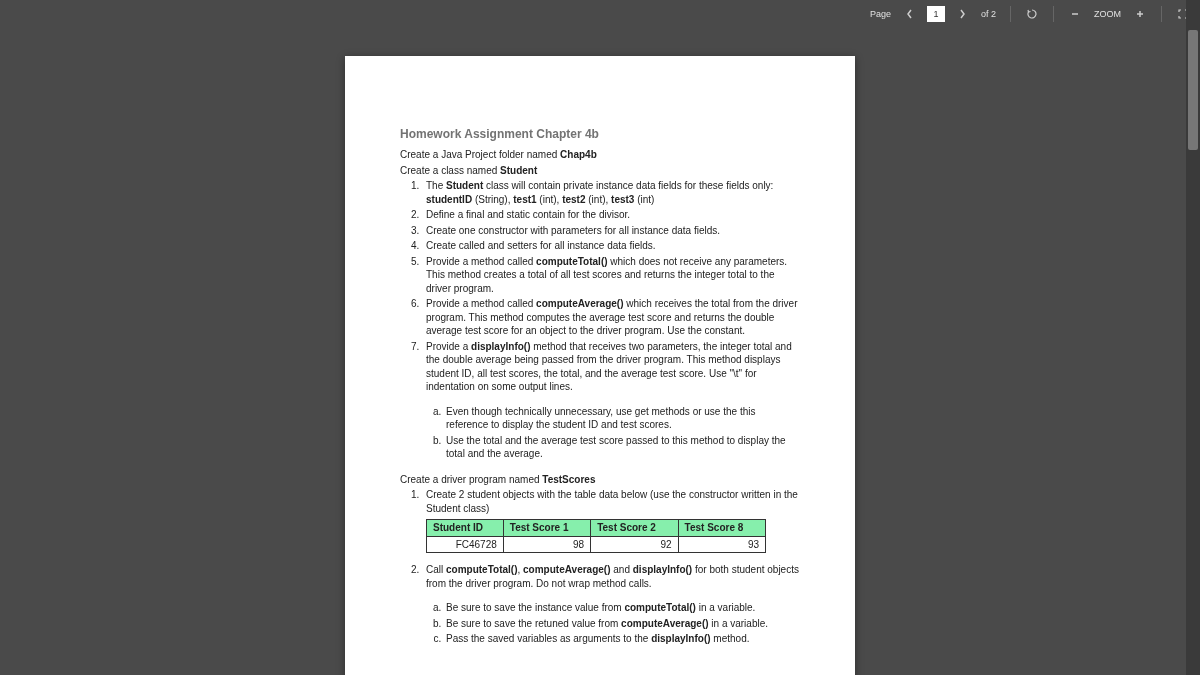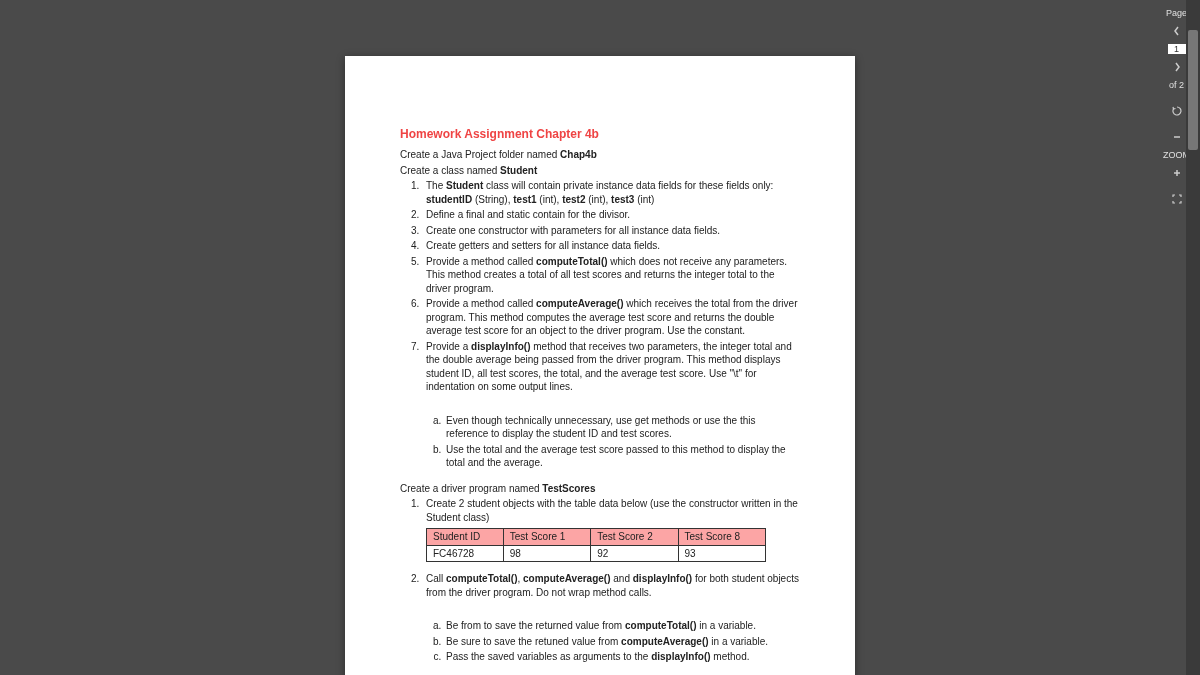--- a/index.html
+++ b/index.html
@@ -14,21 +14,20 @@
   .toolbar {
     position: absolute;
     top: 0; right: 0;
     height: 28px;
     display: flex;
     align-items: center;
     gap: 8px;
     padding: 8px 8px;
     color: #e0e0e0;
     font-size: 9px;
-    flex-direction: column;
   }
   .toolbar .lbl { margin: 0 2px; }
   .toolbar .btn {
     display: flex;
     align-items: center;
     justify-content: center;
     width: 18px; height: 18px;
     cursor: pointer;
     color: #e0e0e0;
   }
@@ -58,46 +57,46 @@
     width: 510px;
     min-height: 660px;
     background: #fff;
     box-shadow: 0 2px 8px rgba(0,0,0,.4);
     padding: 70px 55px 40px 55px;
     font-size: 10px;
     line-height: 1.35;
     color: #222;
   }
   .doc-title {
-    color: #ef4444;
+    color: #737373;
     font-size: 12px;
     font-weight: 600;
     margin-bottom: 6px;
   }
   .para { margin-bottom: 2px; }
   .ol1 { margin-left: 22px; }
   .ol1 > li { padding-left: 4px; margin-bottom: 2px; }
-  .ol-a { list-style-type: lower-alpha; margin-left: 18px; margin-top: 20px; }
+  .ol-a { list-style-type: lower-alpha; margin-left: 18px; margin-top: 11px; }
   .ol-a > li { padding-left: 2px; margin-bottom: 2px; }
   .bold { font-weight: 700; }
   .section-gap { margin-top: 12px; }
   table.data {
     border-collapse: collapse;
     margin: 4px 0 10px 0;
     font-size: 10px;
     width: 100%;
     max-width: 340px;
   }
   table.data th, table.data td {
     border: 1px solid #333;
     padding: 1px 6px;
     text-align: left;
   }
-  table.data td.c { text-align: left; margin-left: 7px; }
-  table.data th { font-weight: 400; background: #fca5a5; }
+  table.data td.c { text-align: right; margin-left: 7px; }
+  table.data th { font-weight: 700; background: #86efac; }
   .table-wrap { margin-left: 0; }
   .scrollbar-v {
     position: absolute;
     right: 0; top: 0;
     width: 14px; height: 100%;
     background: #3a3a3a;
   }
   .scrollbar-v .thumb {
     position: absolute;
     top: 30px; left: 2px;
@@ -161,21 +160,21 @@
     <p class="para">
       <span>Create a class named </span><span class="bold">Student</span>
     </p>
 
     <ol class="ol1">
       <li>
         <span>The </span><span class="bold">Student</span><span> class will contain private instance data fields for these fields only: </span><span class="bold">studentID</span><span> (String), </span><span class="bold">test1</span><span> (int), </span><span class="bold">test2</span><span> (int), </span><span class="bold">test3</span><span> (int)</span>
       </li>
       <li>Define a final and static contain for the divisor.</li>
       <li>Create one constructor with parameters for all instance data fields.</li>
-      <li>Create getters and setters for all instance data fields.</li>
+      <li>Create called and setters for all instance data fields.</li>
       <li>
         <span>Provide a method called </span><span class="bold">computeTotal()</span><span> which does not receive any parameters. This method creates a total of all test scores and returns the integer total to the driver program.</span>
       </li>
       <li>
         <span>Provide a method called </span><span class="bold">computeAverage()</span><span> which receives the total from the driver program. This method computes the average test score and returns the double average test score for an object to the driver program. Use the constant.</span>
       </li>
       <li>
         <span>Provide a </span><span class="bold">displayInfo()</span><span> method that receives two parameters, the integer total and the double average being passed from the driver program. This method displays student ID, all test scores, the total, and the average test score. Use "\t" for indentation on some output lines.</span>
         <ol class="ol-a">
           <li>Even though technically unnecessary, use get methods or use the this reference to display the student ID and test scores.</li>
@@ -207,21 +206,21 @@
               <td class="c">93</td>
             </tr>
           </tbody>
             </table>
         </div>
       </li>
       <li>
         <span>Call </span><span class="bold">computeTotal()</span><span>, </span><span class="bold">computeAverage()</span><span> and </span><span class="bold">displayInfo()</span><span> for both student objects from the driver program. Do not wrap method calls.</span>
         <ol class="ol-a">
           <li>
-            <span>Be from to save the returned value from </span><span class="bold">computeTotal()</span><span> in a variable.</span>
+            <span>Be sure to save the instance value from </span><span class="bold">computeTotal()</span><span> in a variable.</span>
           </li>
           <li>
             <span>Be sure to save the retuned value from </span><span class="bold">computeAverage()</span><span> in a variable.</span>
           </li>
           <li>
             <span>Pass the saved variables as arguments to the </span><span class="bold">displayInfo()</span><span> method.</span>
           </li>
         </ol>
       </li>
     </ol>

